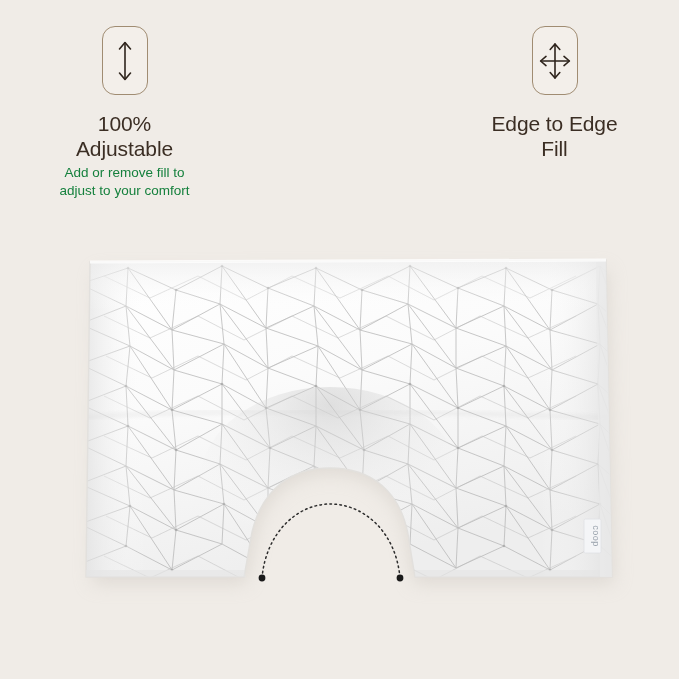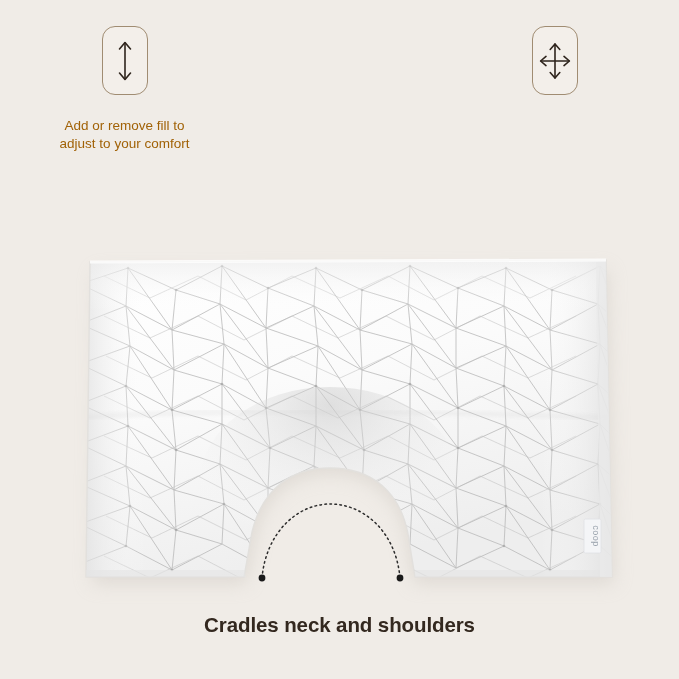--- a/index.html
+++ b/index.html
@@ -56,24 +56,24 @@
   }
   .feature-title {
     margin-top: 17px;
     font-size: 21px;
     line-height: 1.17;
     color: #3b2e24;
     letter-spacing: -0.1px;
     white-space: pre-line;
   }
   .feature-sub {
-    margin-top: 22px;
+    margin-top: 3px;
     font-size: 13.5px;
     line-height: 1.3;
-    color: #a16207;
+    color: #15803d;
     white-space: pre-line;
   }
 
   
   #pillow-wrap {
     position: absolute;
     left: 0;
     top: 232px;
     width: 679px;
     height: 375px;
@@ -105,38 +105,42 @@
     <div class="feature">
       <div class="icon-box">
         <svg width="24" height="46" viewBox="0 0 24 46">
           <g stroke="#2e241c" stroke-width="1.6" fill="none" stroke-linecap="round" stroke-linejoin="round">
             <line x1="12" y1="5" x2="12" y2="41"></line>
             <polyline points="6.5,11 12,4.5 17.5,11"></polyline>
             <polyline points="6.5,35 12,41.5 17.5,35"></polyline>
           </g>
         </svg>
       </div>
+      <div class="feature-title">100%
+Adjustable</div>
       <div class="feature-sub">Add or remove fill to
 adjust to your comfort</div>
     </div>
 
 
     <div class="feature">
       <div class="icon-box">
         <svg width="34" height="44" viewBox="0 0 34 44">
           <g stroke="#2e241c" stroke-width="1.6" fill="none" stroke-linecap="round" stroke-linejoin="round">
             <line x1="17" y1="5" x2="17" y2="39"></line>
             <line x1="3" y1="22" x2="31" y2="22"></line>
             <polyline points="12.2,10.5 17,5 21.8,10.5"></polyline>
             <polyline points="12.2,33.5 17,39 21.8,33.5"></polyline>
             <polyline points="8,17.4 2.6,22 8,26.6"></polyline>
             <polyline points="26,17.4 31.4,22 26,26.6"></polyline>
           </g>
         </svg>
       </div>
+      <div class="feature-title">Edge to Edge
+Fill</div>
     </div>
 
   </div>
 
   <div id="pillow-wrap">
     <svg id="pillow-svg" width="679" height="375" viewBox="0 0 679 375">
       <defs>
 
         <clipPath id="pillowClip">
           <path d="M90,30
@@ -328,15 +332,14 @@
       </g>
 
       <g>
         <path d="M202,346 C206,300 238,272 270,272 C304,272 336,300 340,346" transform="translate(60,0)" fill="none" stroke="#2b2b2b" stroke-width="1.5" stroke-dasharray="1.6 3.4" stroke-linecap="round"></path>
         <circle cx="262" cy="346" r="3.4" fill="#1a1a1a"></circle>
         <circle cx="400" cy="346" r="3.4" fill="#1a1a1a"></circle>
       </g>
     </svg>
   </div>
 
-  <div class="caption">Cradles neck and shoulders</div>
 
 </div>
 
 </body></html>

